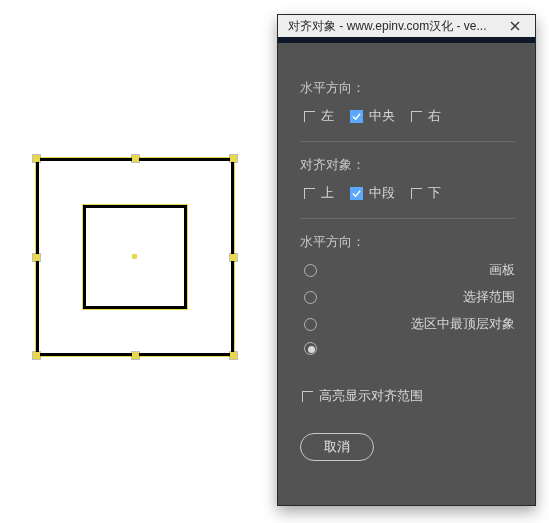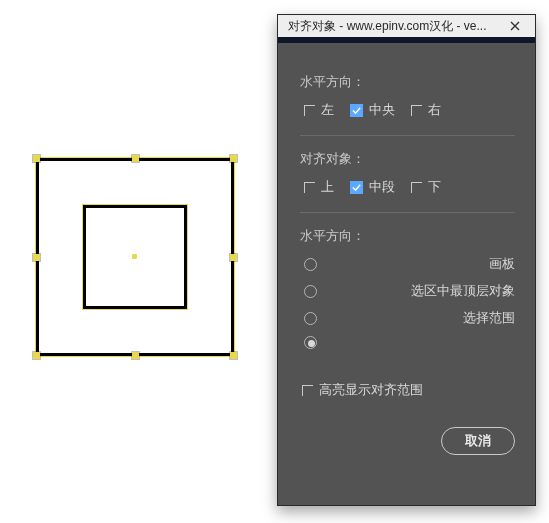--- a/index.html
+++ b/index.html
@@ -86,21 +86,21 @@
     text-overflow: ellipsis;
   }
   .titlebar .close {
     width: 28px;
     text-align: center;
     font-size: 14px;
     cursor: pointer;
   }
 
   .content {
-    padding: 24px 20px 16px 22px;
+    padding: 30px 20px 16px 22px;
   }
 
   .group-title {
     color: #c9c9c9;
     margin: 6px 0 10px 0;
   }
 
   .row {
     display: flex;
     align-items: center;
@@ -166,24 +166,23 @@
   }
   .rad .lbl { color: #d9d9d9; }
 
   .highlight-row {
     margin-top: 32px;
     padding-left: 2px;
   }
 
   .buttons {
     display: flex;
-    justify-content: flex-end;
+    justify-content: space-between;
     gap: 20px;
     margin-top: 28px;
-    font-weight: bold;
   }
   .btn {
     min-width: 74px;
     padding: 4px 18px;
     border: 1px solid #c9c9c9;
     border-radius: 14px;
     color: #e9e9e9;
     background: transparent;
     cursor: pointer;
     font-size: 13px;
@@ -284,25 +283,25 @@
     <div class="divider"></div>
 
     <div class="group-title">水平方向：</div>
     <div class="radiogroup">
       <div class="rad">
         <span class="ring"></span>
         <span class="lbl">画板</span>
       </div>
       <div class="rad">
         <span class="ring"></span>
-        <span class="lbl">选区中最顶层对象</span>
+        <span class="lbl">选择范围</span>
       </div>
       <div class="rad">
         <span class="ring"></span>
-        <span class="lbl">选择范围</span>
+        <span class="lbl">选区中最顶层对象</span>
       </div>
       <div class="rad checked">
         <span class="ring"></span>
       </div>
     </div>
 
     <div class="highlight-row">
       <span class="chk">
         <span class="pf">
             <span class="sq"></span>

